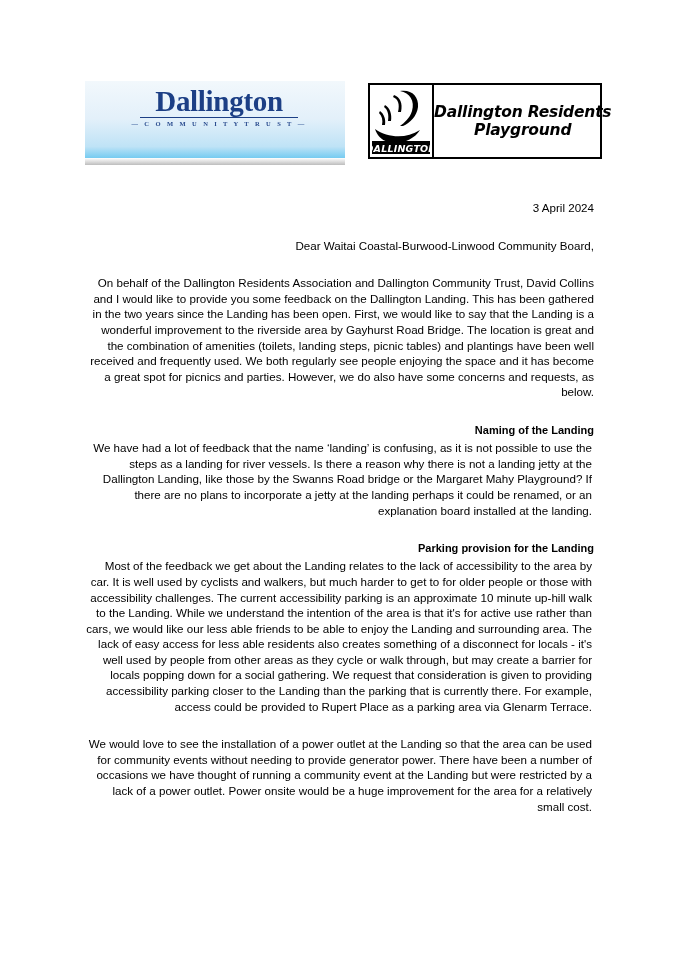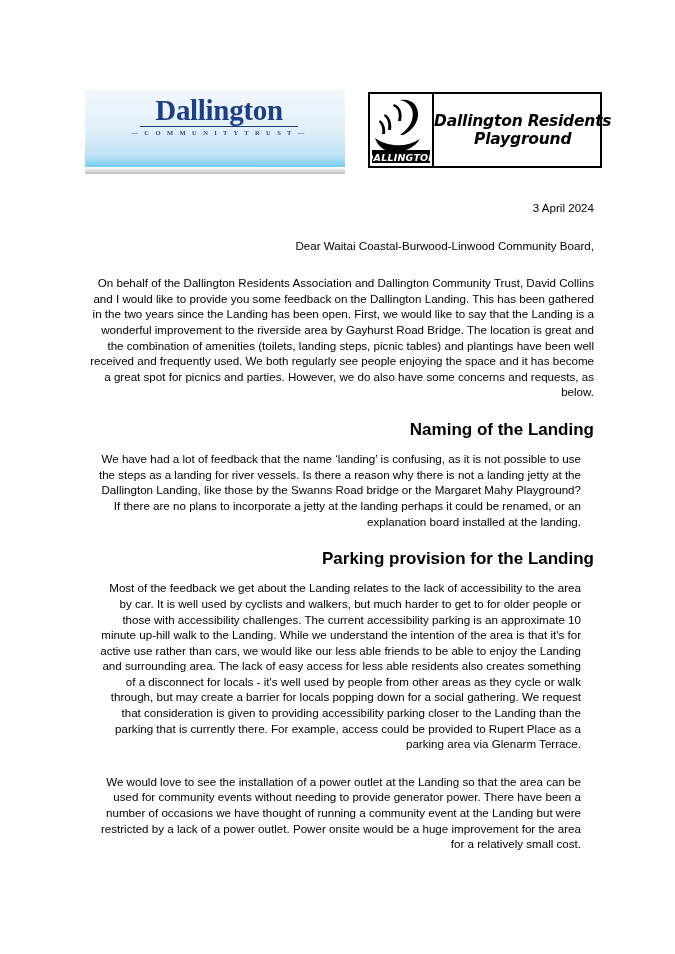--- a/index.html
+++ b/index.html
@@ -20,21 +20,21 @@
   .page {
     position: absolute;
     inset: 0;
     background: #ffffff;
   }
 
   
   .letterhead {
     position: absolute;
     left: 0;
-    top: 12px;
+    top: 3px;
     width: 675px;
     height: 180px;
   }
 
   
   .dct-logo {
     position: absolute;
     left: 85px;
     top: 78px;
     width: 260px;
@@ -178,26 +178,26 @@
   }
   .letter .date { margin: 0 0 22px 0; }
   .letter .salutation { margin: 0 0 22px 0; }
   .letter p.para {
     margin: 0 0 22px 0;
   }
   .letter .section { margin: 0 0 22px 0; }
   .letter .section h2 {
     margin: 0;
     padding: 0;
-    font-size: 17px;
+    font-size: 11px;
     line-height: 16.2px;
     font-weight: bold;
   }
   .letter .section p {
-    margin: 13px;
+    margin: 2px;
   }
 </style>
 </head>
 <body>
 
 <div class="page">
 
   <div class="letterhead">
 
     <div class="dct-logo">

